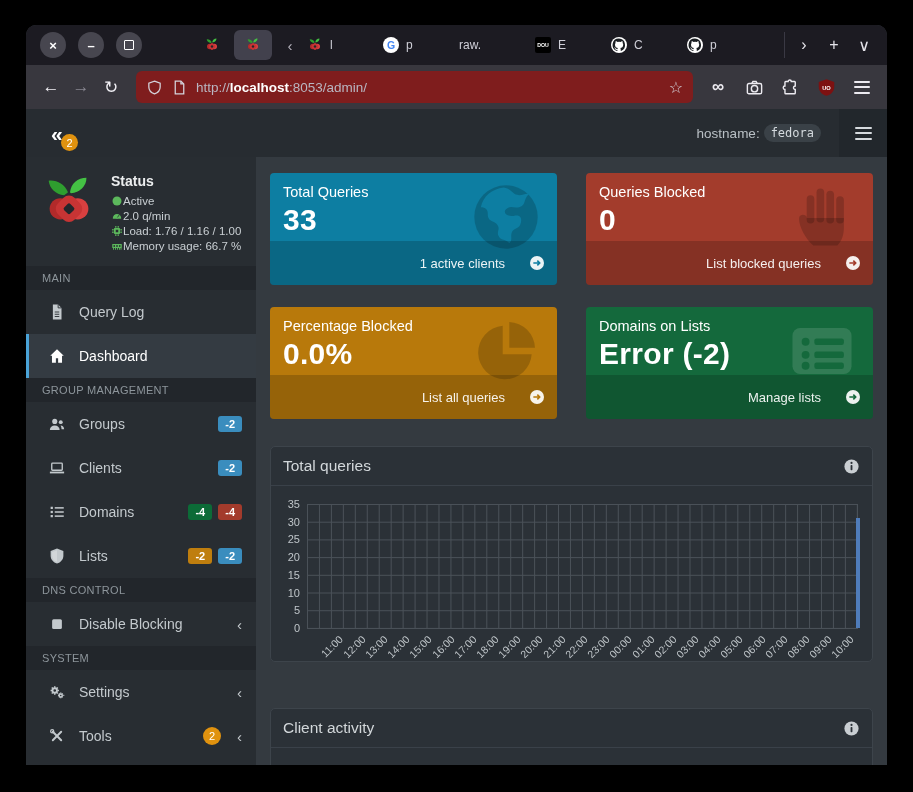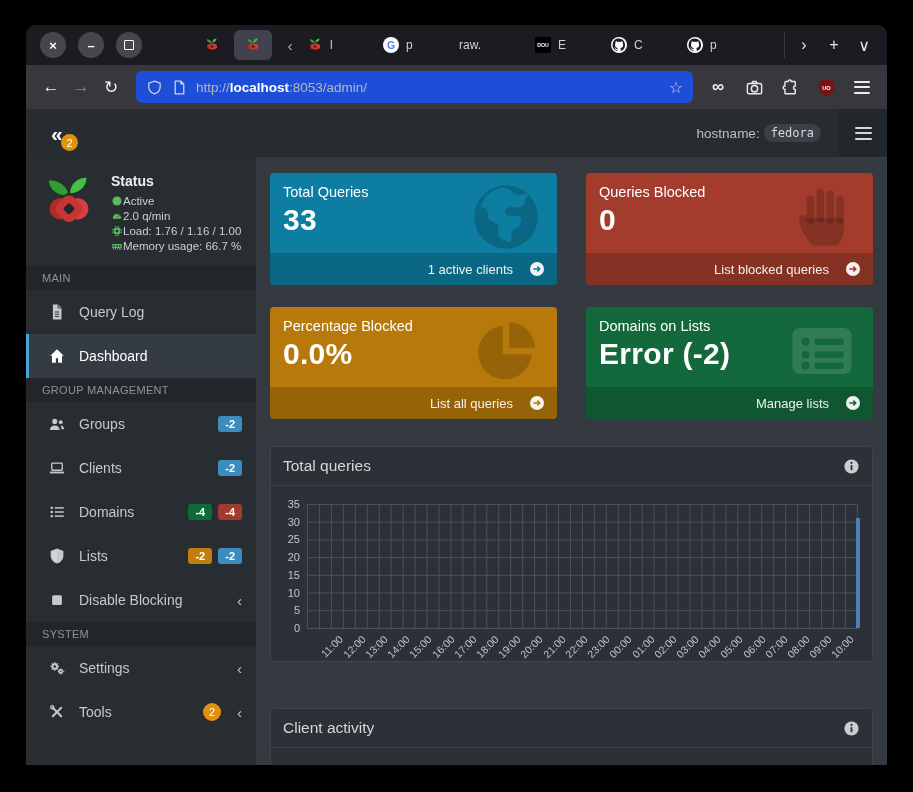--- a/index.html
+++ b/index.html
@@ -18,21 +18,21 @@
   .tab.active{width:38px;justify-content:center;background:#42414d;border-radius:6px;margin:0 8px;padding:0;}
   .tab-scroll{width:20px;color:#b6b3bd;font-size:15px;text-align:center;}
   .favicon{width:16px;height:16px;flex:0 0 16px;}
   .favicon svg{width:16px;height:16px;display:block;}
   .tab-actions{display:flex;align-items:center;margin-left:auto;border-left:1px solid #3a3944;height:26px;padding-left:4px;}
   .tbtn{width:30px;height:30px;display:flex;align-items:center;justify-content:center;color:#e5e4ea;font-size:16px;}
 
   .navbar{height:44px;background:#38373e;display:flex;align-items:center;padding:0 10px;}
   .nav-ico{width:30px;height:30px;display:flex;align-items:center;justify-content:center;color:#f0eff4;font-size:17px;}
   .nav-ico.dim{color:#8a8892;}
-  .urlbar{flex:1;height:32px;background:#1d4ed8;border-radius:6px;display:flex;align-items:center;padding:0 10px;margin:0 10px;color:#b9b6c1;font-size:13.5px;}
+  .urlbar{flex:1;height:32px;background:#7f1d1d;border-radius:6px;display:flex;align-items:center;padding:0 10px;margin:0 10px;color:#b9b6c1;font-size:13.5px;}
   .urlbar .host{color:#fefefe;font-weight:bold;}
   .url-ico{width:17px;height:17px;color:#d4d2da;margin-right:8px;}
   .url-ico svg{width:17px;height:17px;display:block;}
   .url-star{margin-left:auto;color:#d4d2da;font-size:16px;}
   .ext-icons{display:flex;align-items:center;gap:6px;}
   .ext{width:30px;height:30px;display:flex;align-items:center;justify-content:center;color:#eceaf0;font-size:17px;font-weight:bold;}
   .ext svg{width:19px;height:19px;}
   .burger{display:flex;flex-direction:column;gap:3.5px;}
   .burger i{display:block;width:16px;height:2px;background:#eceaf0;border-radius:1px;}
 
@@ -70,21 +70,21 @@
 
   
   .content{flex:1;background:#343a40;padding:16px 14px;overflow:hidden;}
   .cards{display:grid;grid-template-columns:1fr 1fr;gap:22px 29px;margin-bottom:27px;}
   .card{position:relative;height:112px;border-radius:4px;color:#fff;background:var(--card);overflow:hidden;}
   .card-title{padding:11px 13px 0;font-size:14.5px;}
   .card-value{padding:3px 13px 0;font-size:30px;font-weight:bold;letter-spacing:.3px;}
   .card-icon{position:absolute;right:16px;top:9px;width:70px;height:70px;color:rgba(0,0,0,.18);}
   .card-icon svg{width:70px;height:70px;display:block;}
   .card-icon.light{color:rgba(255,255,255,.13);}
-  .card-footer{position:absolute;bottom:0;left:0;right:0;height:32px;background:rgba(0,0,0,.18);display:flex;align-items:center;justify-content:flex-end;gap:16px;padding:0 12px;font-size:13px;color:rgba(255,255,255,.92);cursor:pointer;}
+  .card-footer{position:absolute;bottom:0;left:0;right:0;height:44px;background:rgba(0,0,0,.18);display:flex;align-items:center;justify-content:flex-end;gap:24px;padding:0 12px;font-size:13px;color:rgba(255,255,255,.92);cursor:pointer;}
   .arrow-ico{width:16px;height:16px;}
   .arrow-ico svg{width:16px;height:16px;display:block;}
 
   .panel{background:#2b3137;border:1px solid #3d444b;border-radius:5px;box-sizing:border-box;}
   .panel-header{height:38px;display:flex;align-items:center;padding:0 12px;border-bottom:1px solid #3a4149;color:#d2d7da;font-size:15.5px;}
   .info-ico{margin-left:auto;width:17px;height:17px;color:#c9ced2;}
   .info-ico svg{width:17px;height:17px;display:block;}
   .panel-chart{height:216px;margin-bottom:46px;}
   .panel-clipped{height:120px;}
   .chart-body{position:relative;height:177px;}
@@ -417,20 +417,21 @@
                   <path d="M12 2l8.5 3.2v6.3c0 5-3.5 8.8-8.5 10.5C7 20.3 3.5 16.5 3.5 11.5V5.2z"></path>
                   <path d="M12 4.2 5.5 6.6v5c0 4 2.7 7 6.5 8.5z" fill="rgba(255,255,255,.25)"></path>
                 </svg>
               </span>
               <span>Lists</span>
               <span class="side-badges">
                 <span class="sbadge" style="background: rgb(191, 126, 14);">-2</span>
                 <span class="sbadge" style="background: rgb(58, 141, 190);">-2</span>
               </span>
             </div>
+            <div class="side-section">DNS CONTROL</div>
             <div class="side-item">
               <span class="side-ico">
                 <svg viewBox="0 0 24 24" fill="currentColor">
                   <rect x="5.5" y="5.5" width="13" height="13" rx="2"></rect>
                 </svg>
               </span>
               <span>Disable Blocking</span>
               <span class="side-badges">
                 <span class="schev">‹</span>
               </span>

